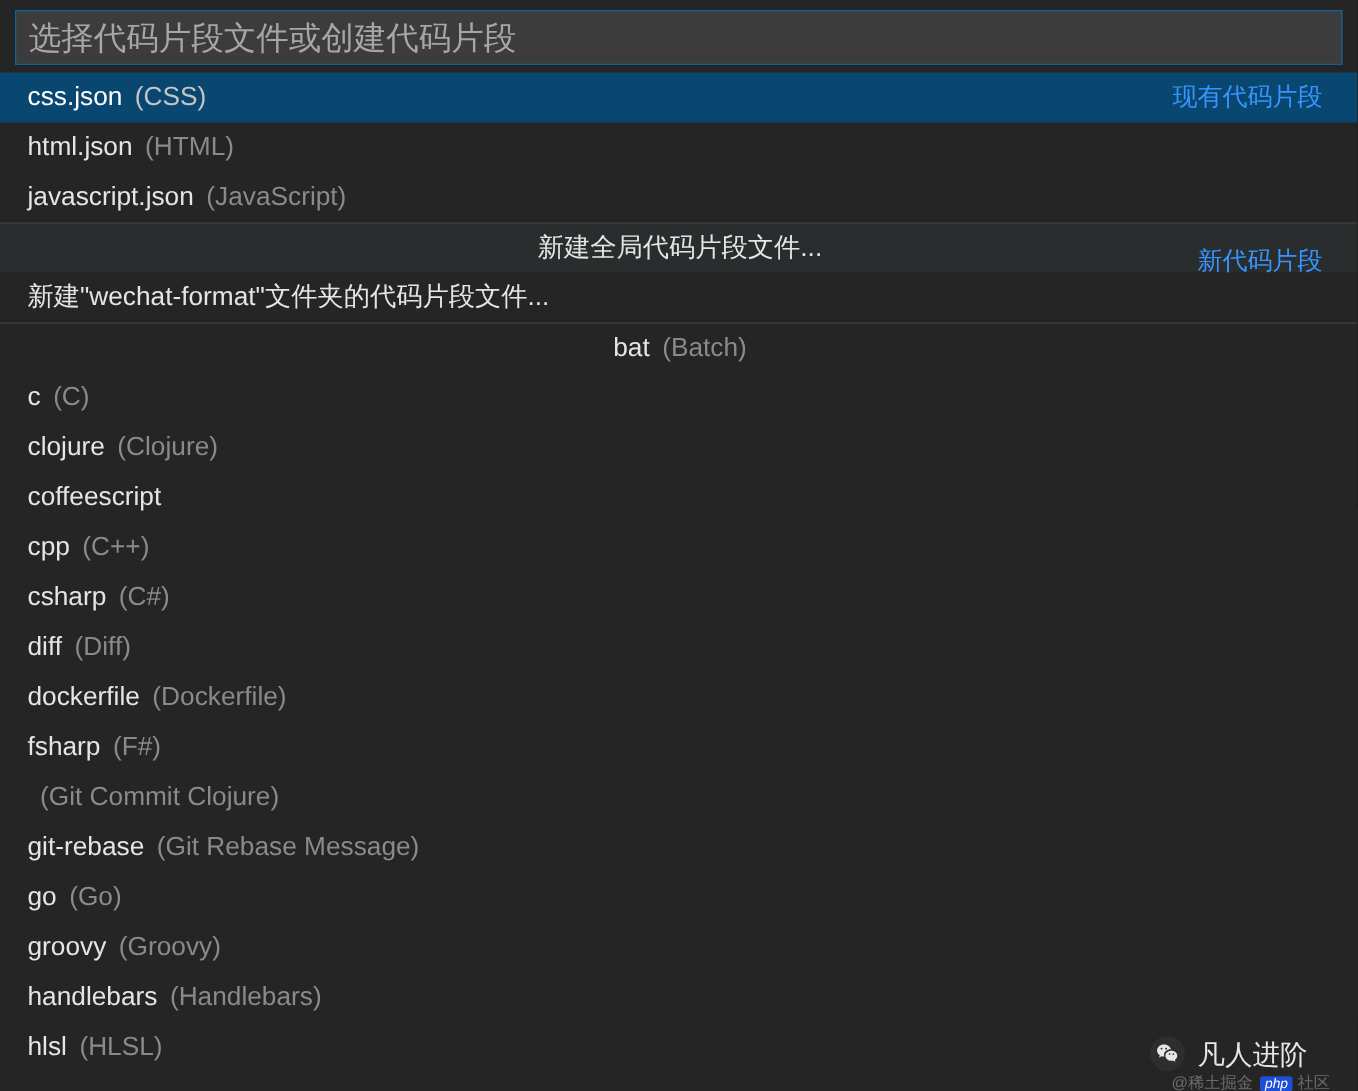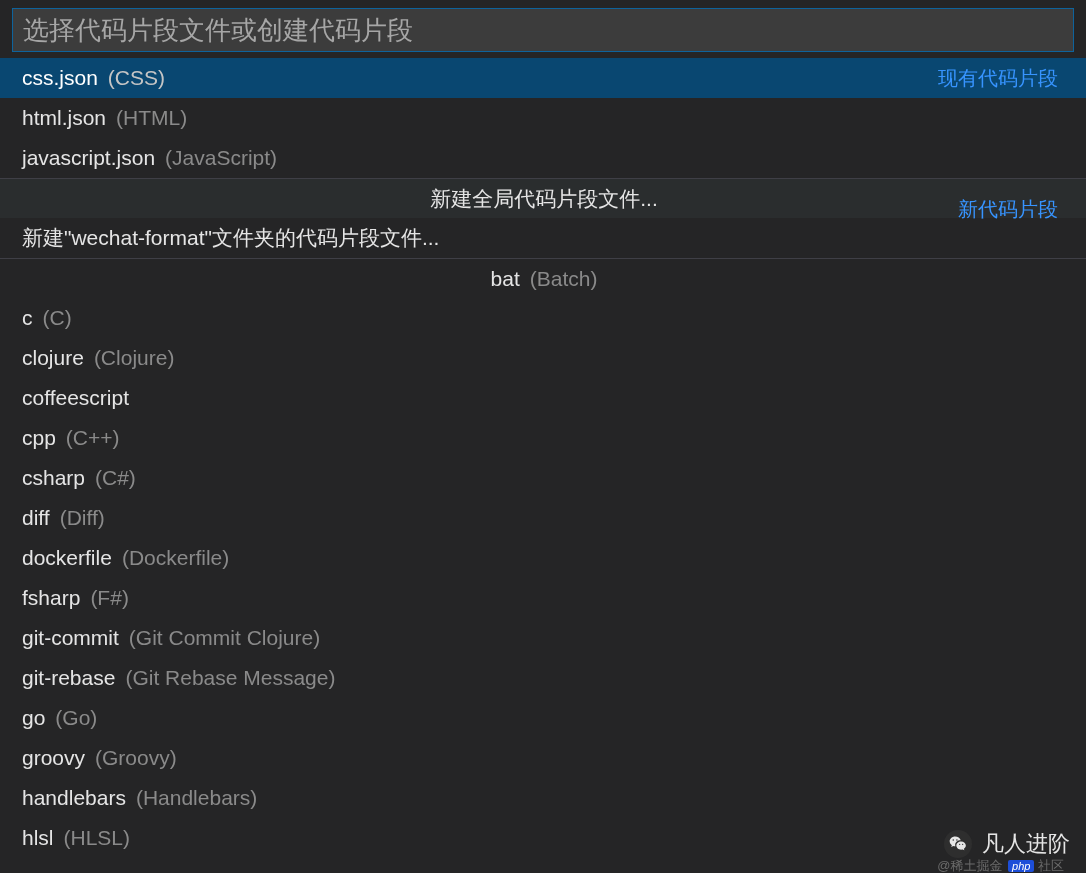--- a/index.html
+++ b/index.html
@@ -82,24 +82,24 @@
   .row.selected .primary { color: #ffffff; }
   .secondary {
     color: #8a8a8a;
     font-size: 21px;
     margin-left: 10px;
   }
   .row.selected .secondary { color: #c5c5c5; }
 
   .watermark {
     position: absolute;
-    right: 16px;
+    right: 40px;
     bottom: 14px;
     display: flex;
-    align-items: center;
+    align-items: flex-start;
     gap: 10px;
     color: #e6e6e6;
     font-size: 22px;
     pointer-events: none;
   }
   .wm-icon {
     width: 28px;
     height: 28px;
     border-radius: 50%;
     background: #2e2e2e;
@@ -185,21 +185,20 @@
       </div>
       <div class="row">
         <span class="primary">dockerfile</span>
         <span class="secondary">(Dockerfile)</span>
       </div>
       <div class="row">
         <span class="primary">fsharp</span>
         <span class="secondary">(F#)</span>
       </div>
       <div class="row">
-        <span class="primary">git-commit</span>
         <span class="secondary">(Git Commit Clojure)</span>
       </div>
       <div class="row">
         <span class="primary">git-rebase</span>
         <span class="secondary">(Git Rebase Message)</span>
       </div>
       <div class="row">
         <span class="primary">go</span>
         <span class="secondary">(Go)</span>
       </div>

